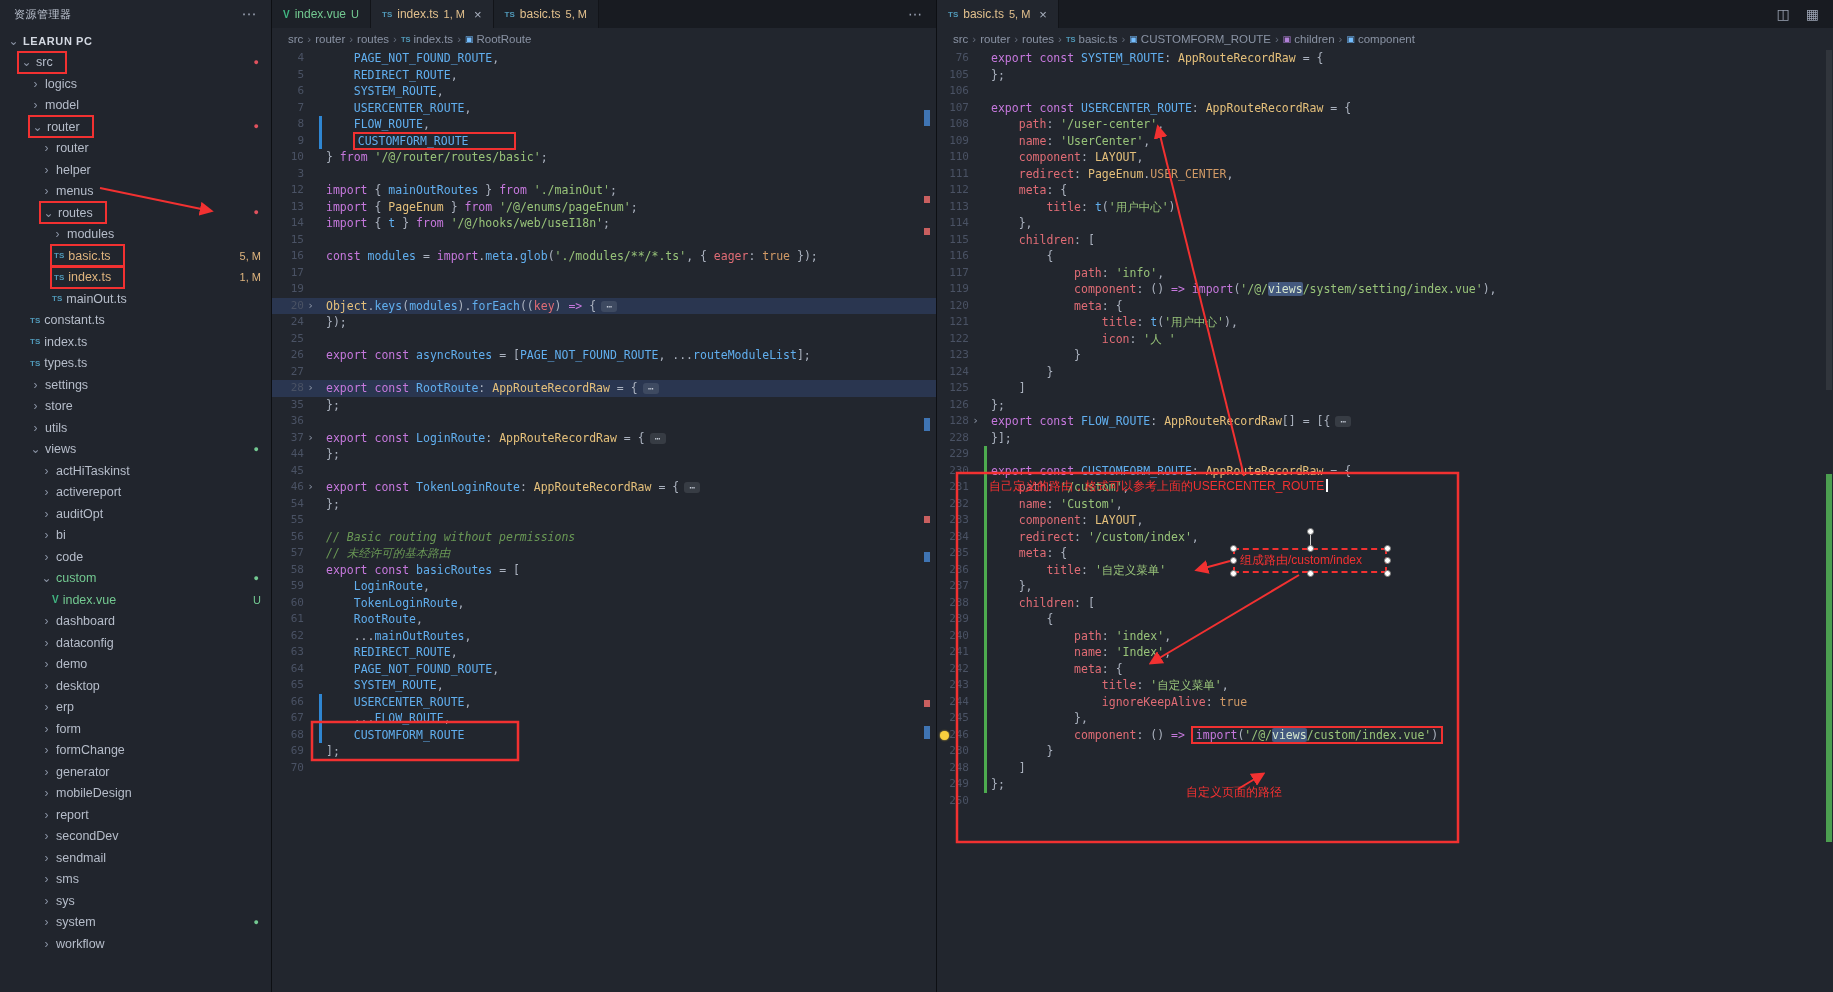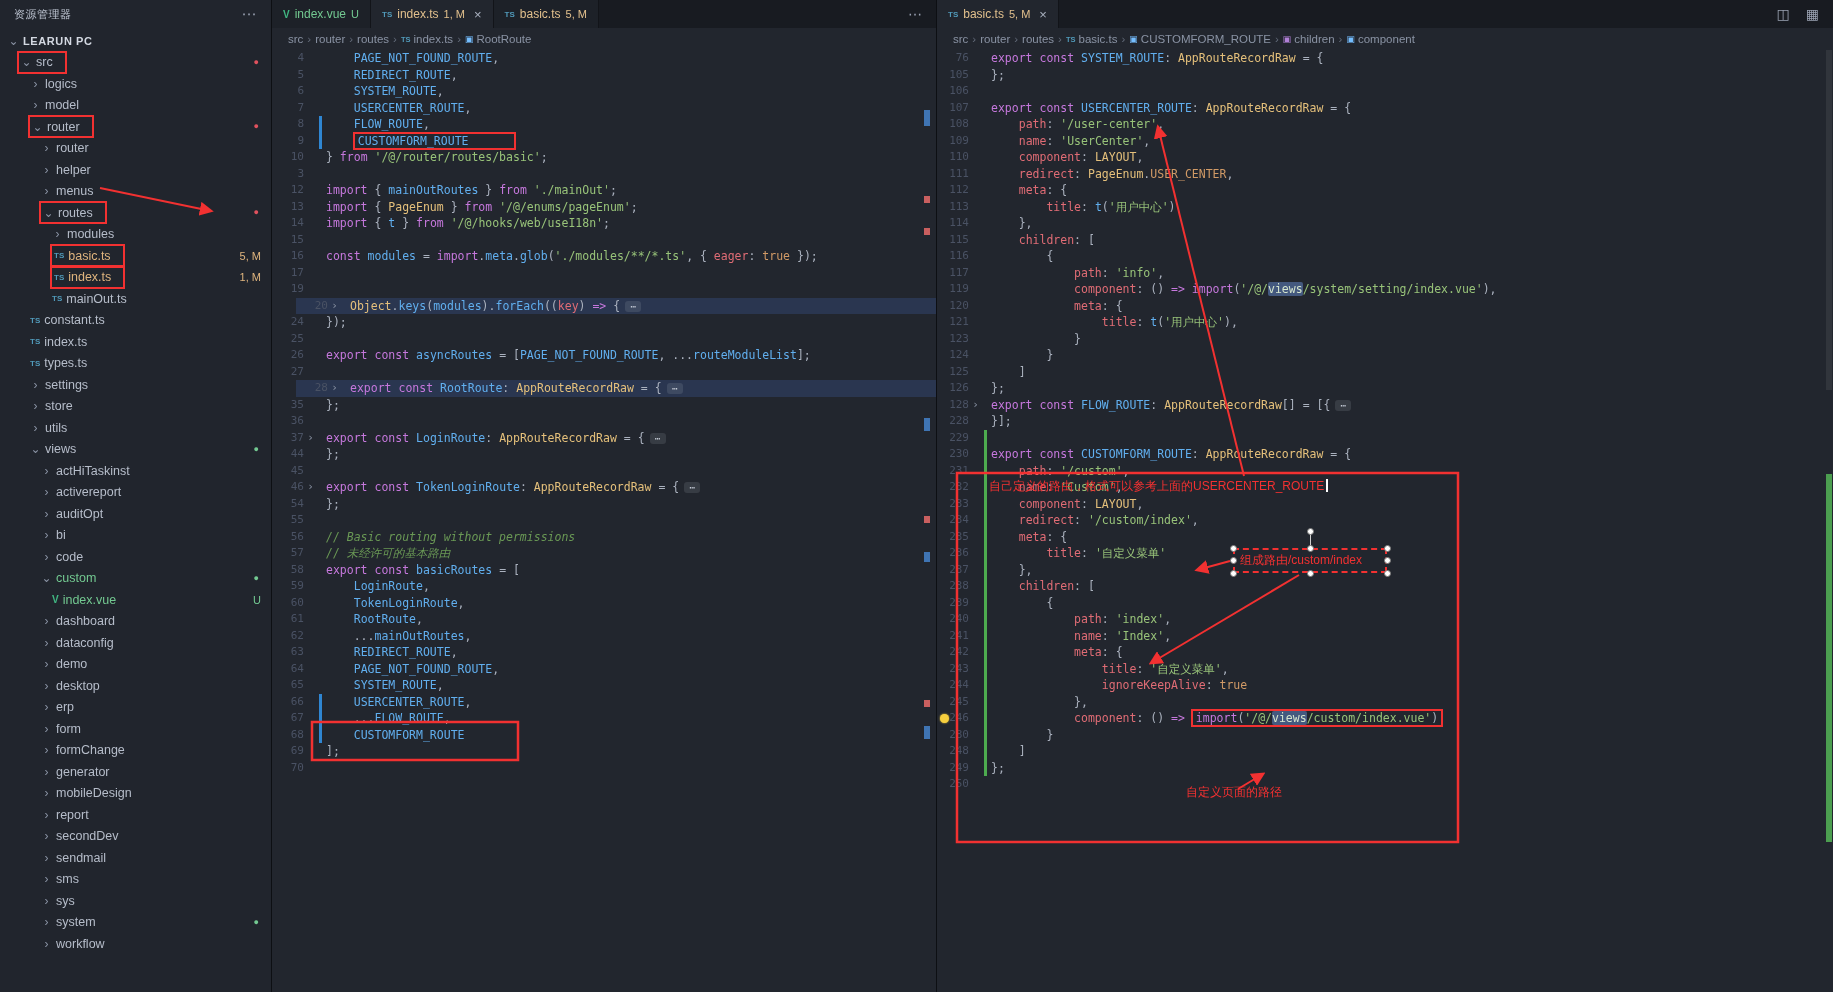--- a/index.html
+++ b/index.html
@@ -35,21 +35,21 @@
   .actions span{cursor:pointer;}
   .breadcrumb{height:22px;flex:none;background:#22262e;display:flex;align-items:center;padding:0 16px;font-size:11.5px;color:#8a93a4;}
   .crumb{display:inline-flex;align-items:center;gap:3px;cursor:pointer;}
   .sep{color:#626a79;margin:0 4px;}
   .symb{color:#75beff;font-size:9px;}
   .symp{color:#b180d7;font-size:9px;}
   .bc-ts{font-weight:bold;font-size:7.5px;color:#519aba;}
 
   .codewrap{position:relative;flex:1;overflow:hidden;background:#22262e;font-family:"DejaVu Sans Mono","Liberation Mono",monospace;font-size:11.5px;color:#abb2bf;}
   .cl{display:flex;height:16.5px;line-height:16.5px;position:relative;}
-  .cl.hl{background:#2a3650;margin-left:24px;}
+  .cl.hl{background:#2a3650;}
   .ln{flex:none;width:32px;text-align:right;color:#4a5264;font-size:11px;}
   .fold{flex:none;width:13px;text-align:center;color:#8a93a4;font-size:11px;}
   .deco{flex:none;width:9px;position:relative;}
   .deco .bar{position:absolute;left:2px;top:0;bottom:0;width:3px;}
   .codet{white-space:pre;}
   .bulb{position:absolute;left:3px;top:4px;width:9px;height:9px;border-radius:50%;background:#f7cf3e;box-shadow:0 0 2px #f7cf3e;}
 
   
   .tk-p{color:#abb2bf;} .tk-k{color:#c678dd;} .tk-s{color:#98c379;}
   .tk-i{color:#61afef;} .tk-t{color:#e5c07b;} .tk-r{color:#e06c75;}
@@ -819,20 +819,26 @@
           <span class="ln">120</span>
           <span class="fold"></span>
           <span class="deco"></span>
           <span class="codet"><span class="tk-p">            </span><span class="tk-r">meta</span><span class="tk-p">: {</span></span>
         </div>
         <div class="cl">
           <span class="ln">121</span>
           <span class="fold"></span>
           <span class="deco"></span>
           <span class="codet"><span class="tk-p">                </span><span class="tk-r">title</span><span class="tk-p">: </span><span class="tk-f">t</span><span class="tk-p">(</span><span class="tk-s">'用户中心'</span><span class="tk-p">),</span></span>
+        </div>
+        <div class="cl">
+          <span class="ln">122</span>
+          <span class="fold"></span>
+          <span class="deco"></span>
+          <span class="codet"><span class="tk-p">                </span><span class="tk-r">icon</span><span class="tk-p">: </span><span class="tk-s">'人 '</span></span>
         </div>
         <div class="cl">
           <span class="ln">123</span>
           <span class="fold"></span>
           <span class="deco"></span>
           <span class="codet"><span class="tk-p">            }</span></span>
         </div>
         <div class="cl">
           <span class="ln">124</span>
           <span class="fold"></span>

